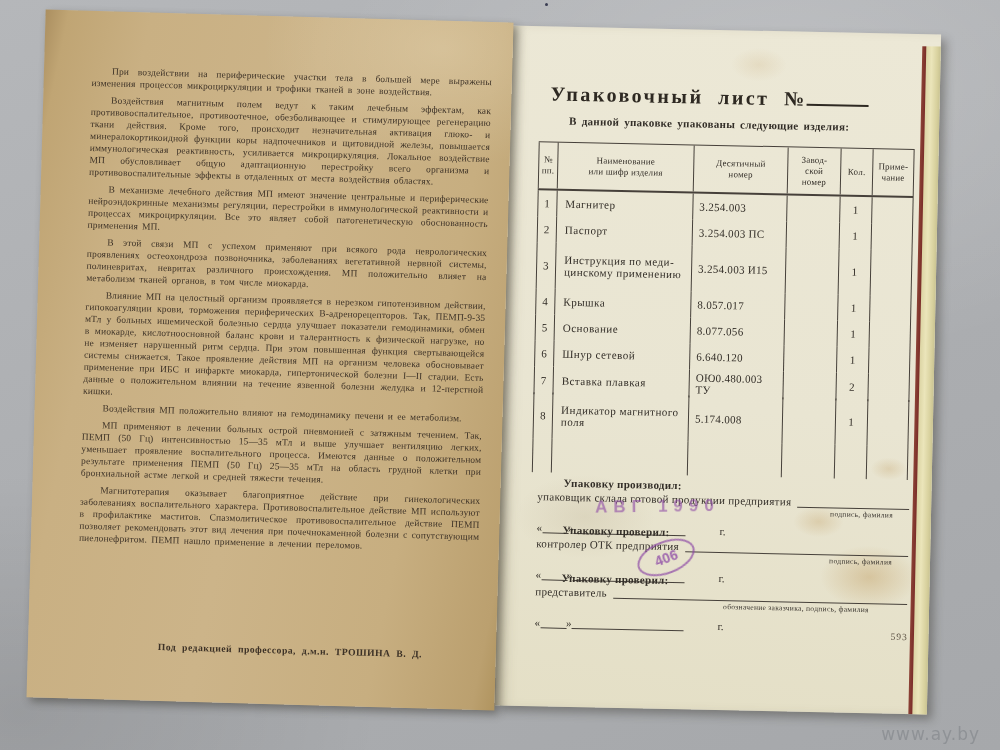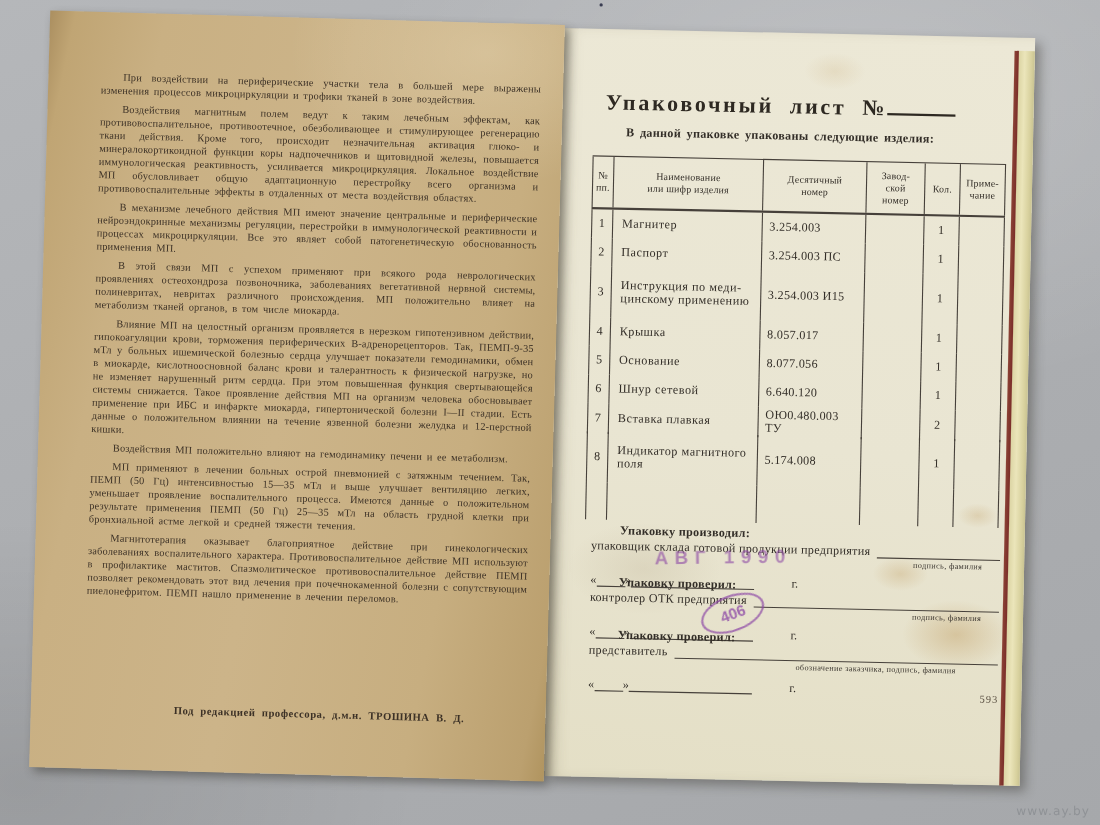--- a/index.html
+++ b/index.html
@@ -125,22 +125,22 @@
   .stamp-otk{
     position:absolute;left:138px;top:512px;width:56px;height:29px;
     border:2.5px solid rgba(140,70,165,.70);border-radius:50%;
     display:flex;align-items:center;justify-content:center;
     font-family:"Liberation Sans",sans-serif;font-size:14px;font-weight:bold;
     color:rgba(140,70,165,.78);transform:rotate(-22deg);filter:blur(.4px);
   }
   .page-number{position:absolute;left:394px;top:598px;font-size:9.5px;color:#5c5244;letter-spacing:1px;}
 
   .watermark{
-    position:absolute;right:9px;bottom:6px;
-    font-family:"DejaVu Sans",sans-serif;font-size:11px;letter-spacing:1px;
+    position:absolute;right:20px;bottom:6px;
+    font-family:"DejaVu Sans",sans-serif;font-size:17px;letter-spacing:1px;
     color:#8f9296;
     text-align:right;
   }
 </style>
 </head>
 <body>
 
 <div class="photo">
   <div class="speck a"></div>
   <div class="speck b"></div>

